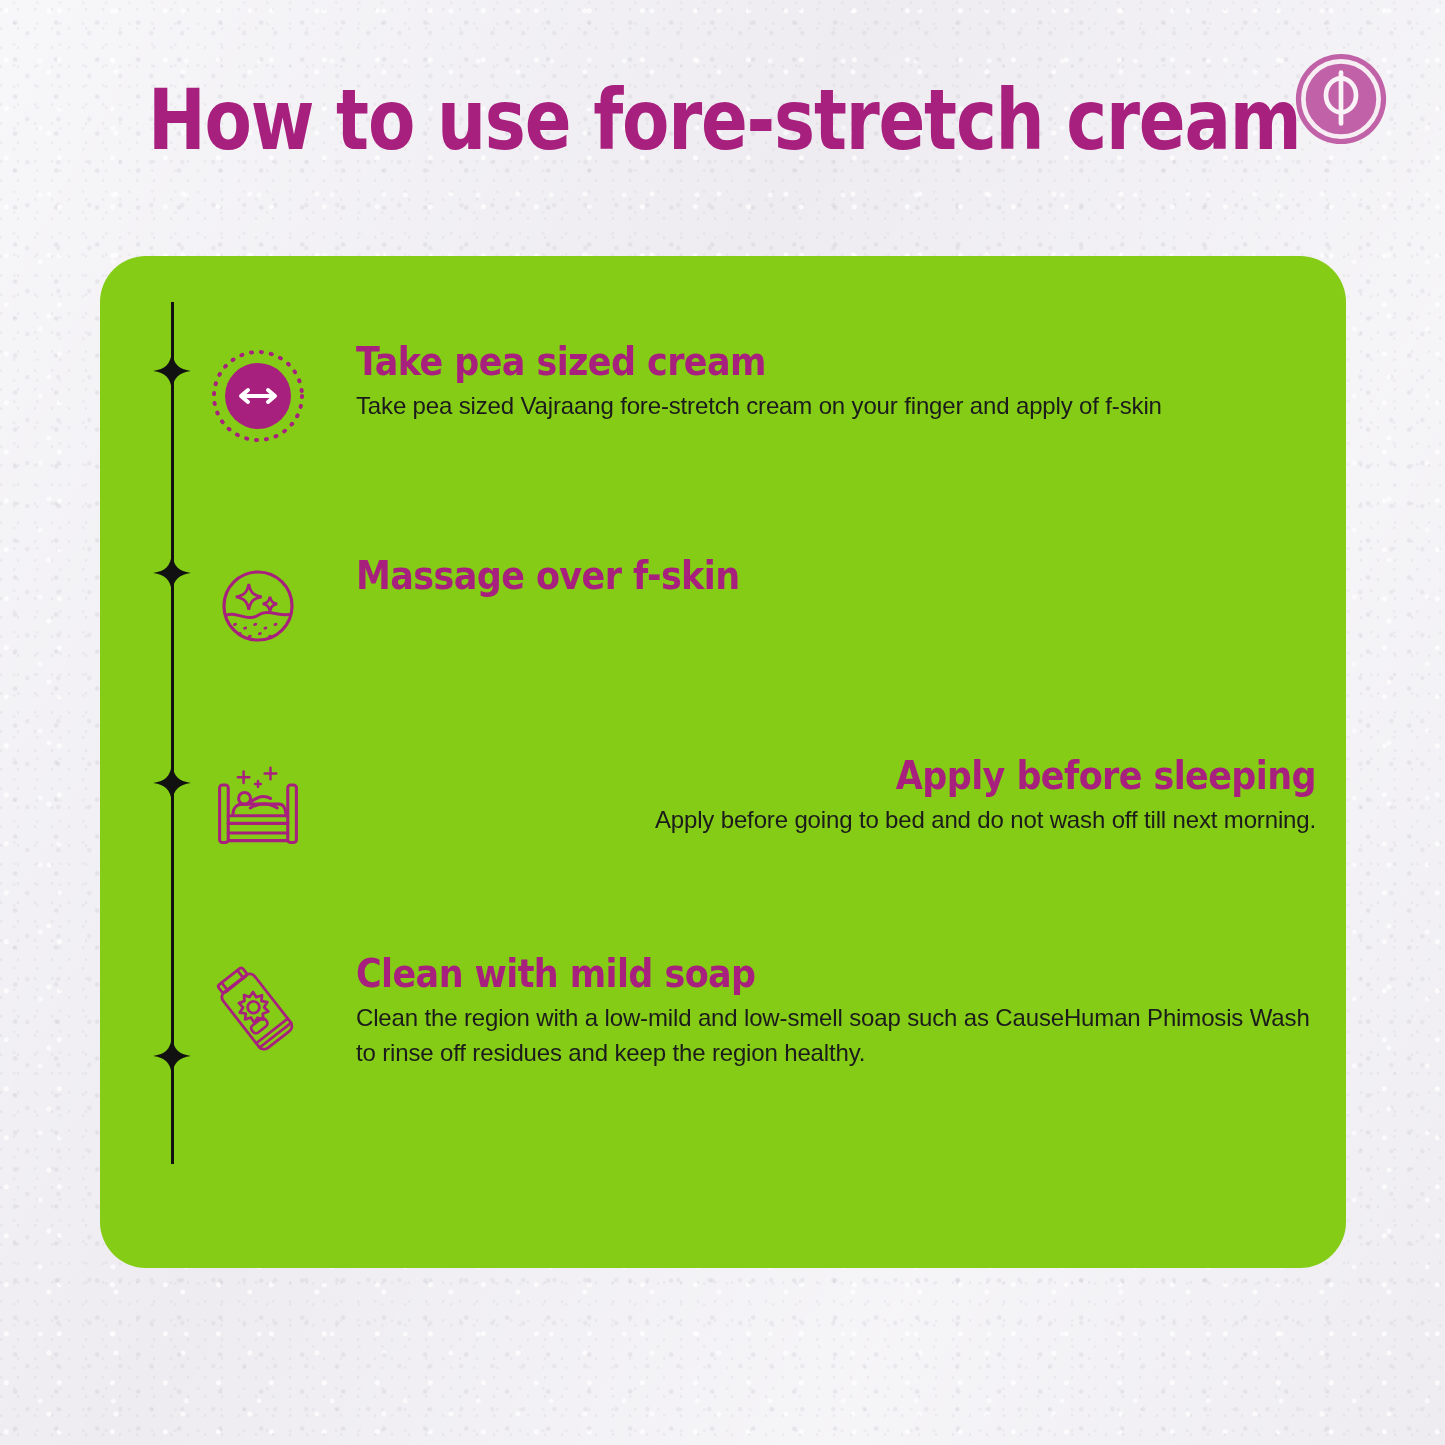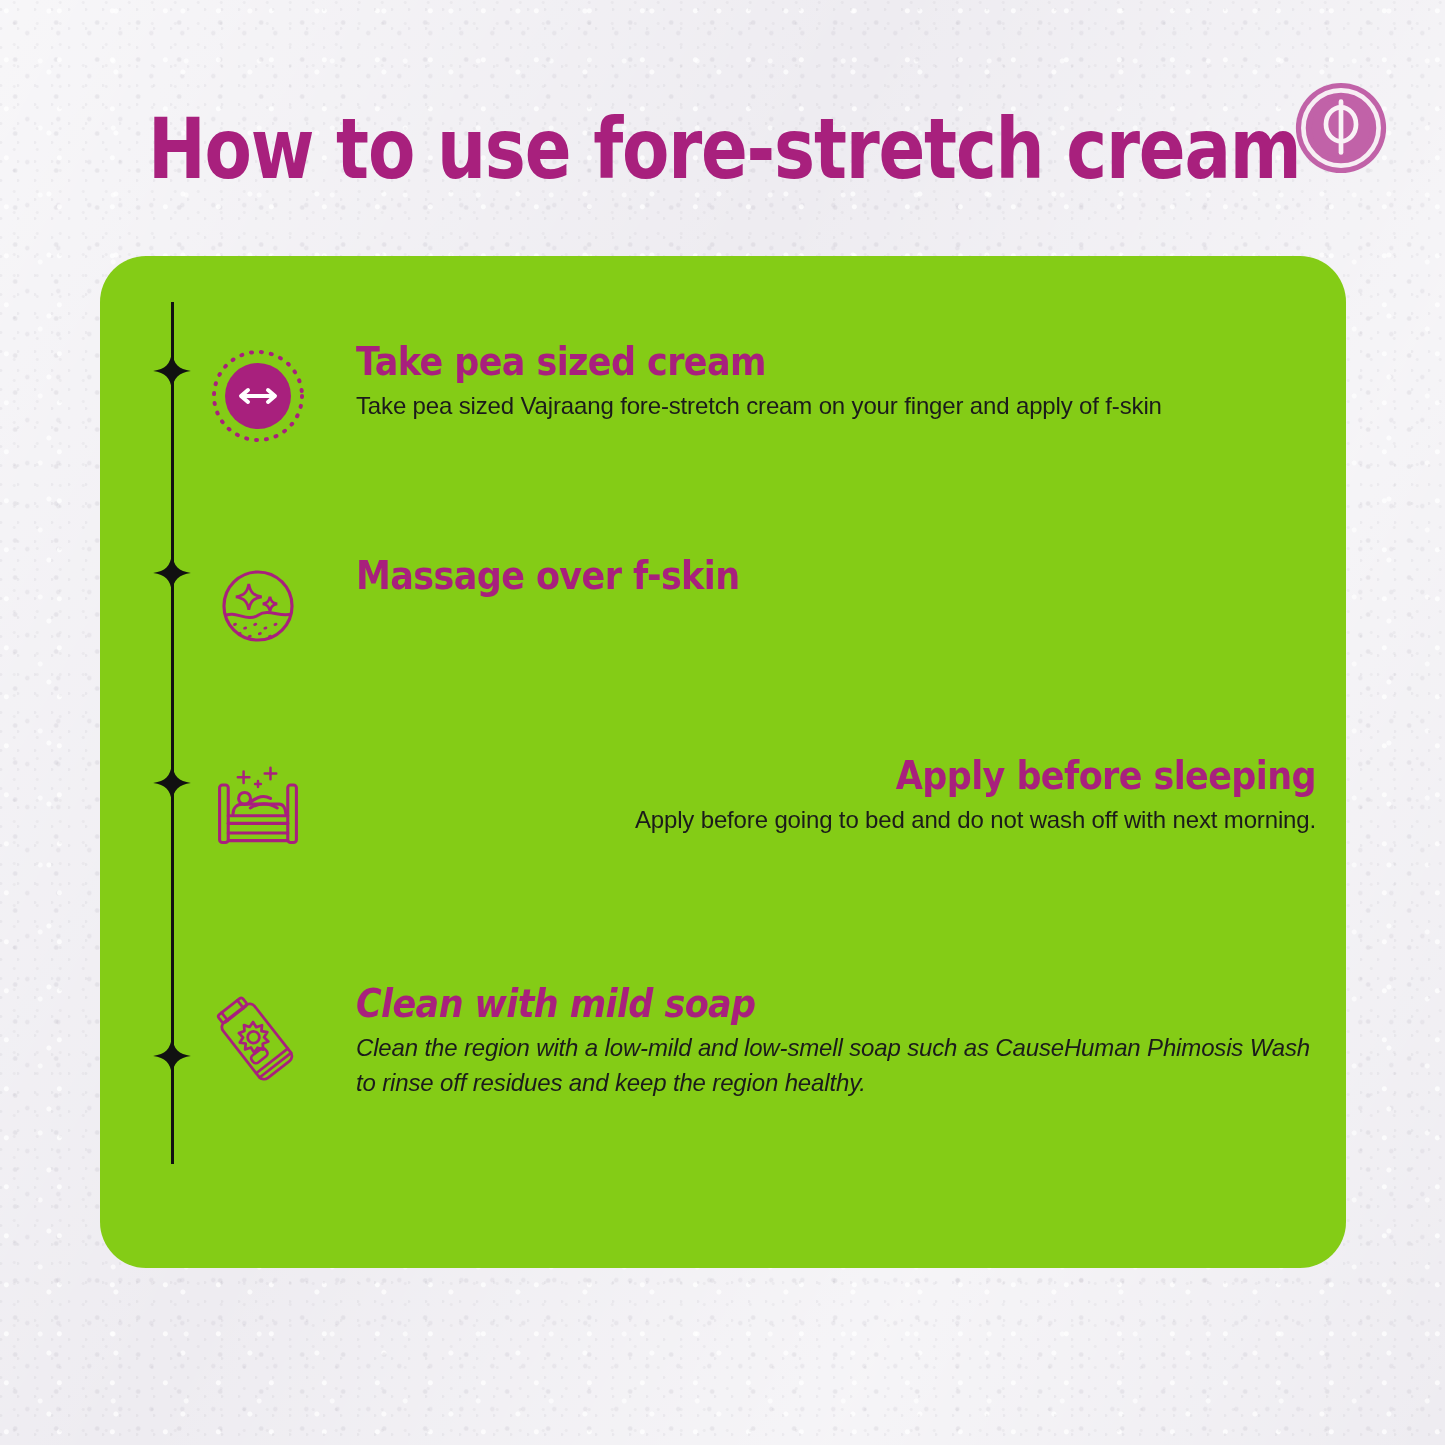--- a/index.html
+++ b/index.html
@@ -41,21 +41,20 @@
     background-size: 17px 19px, 23px 21px;
     opacity: 0.8;
   }
 
   
   .header {
     position: absolute;
     left: 0; right: 0;
     top: 78px;
     height: 110px;
-    margin-top: 29px;
   }
   .title {
     position: absolute;
     left: 148px;
     top: 0;
     font-family: "DejaVu Sans", sans-serif;
     font-weight: 700;
     font-size: 69px;
     letter-spacing: -1.2px;
     line-height: 1;
@@ -149,21 +148,21 @@
     line-height: 1.44;
     color: #1b1b1b;
     margin: 10px 0 0 0;
     letter-spacing: -0.15px;
   }
 
   
   .step-1 { top:  86px; }
   .step-2 { top: 300px; }
   .step-3 { top: 500px; text-align: right; }
-  .step-4 { top: 728px; font-style: italic; }
+  .step-4 { top: 698px; }
 </style>
 </head>
 <body>
 
 <div id="page"></div>
 
 <div class="header">
   <div class="title">How to use fore-stretch cream</div>
 
   <div class="logo">
@@ -281,21 +280,21 @@
 
           <g fill="none" stroke="#a8207d" stroke-width="2.6" stroke-linecap="round">
             <path d="M35 12 L35 24 M29 18 L41 18"></path>
             <path d="M63 8 L63 20 M57 14 L69 14"></path>
             <path d="M50 22 L50 28 M47 25 L53 25"></path>
           </g>
         </svg>
       </div>
       <div class="step-text">
         <div class="step-title">Apply before sleeping</div>
-        <div class="step-body">Apply before going to bed and do not wash off with next morning.</div>
+        <div class="step-body">Apply before going to bed and do not wash off till next morning.</div>
       </div>
     </div>
 
     <div class="step step-4">
       <div class="step-icon">
         <svg viewBox="0 0 110 110" width="110" height="110" aria-hidden="true">
           <g transform="rotate(-38 55 55)" fill="none" stroke="#a8207d" stroke-width="3" stroke-linecap="round" stroke-linejoin="round">
 
             <rect x="33" y="14" width="44" height="78" rx="7"></rect>
 

